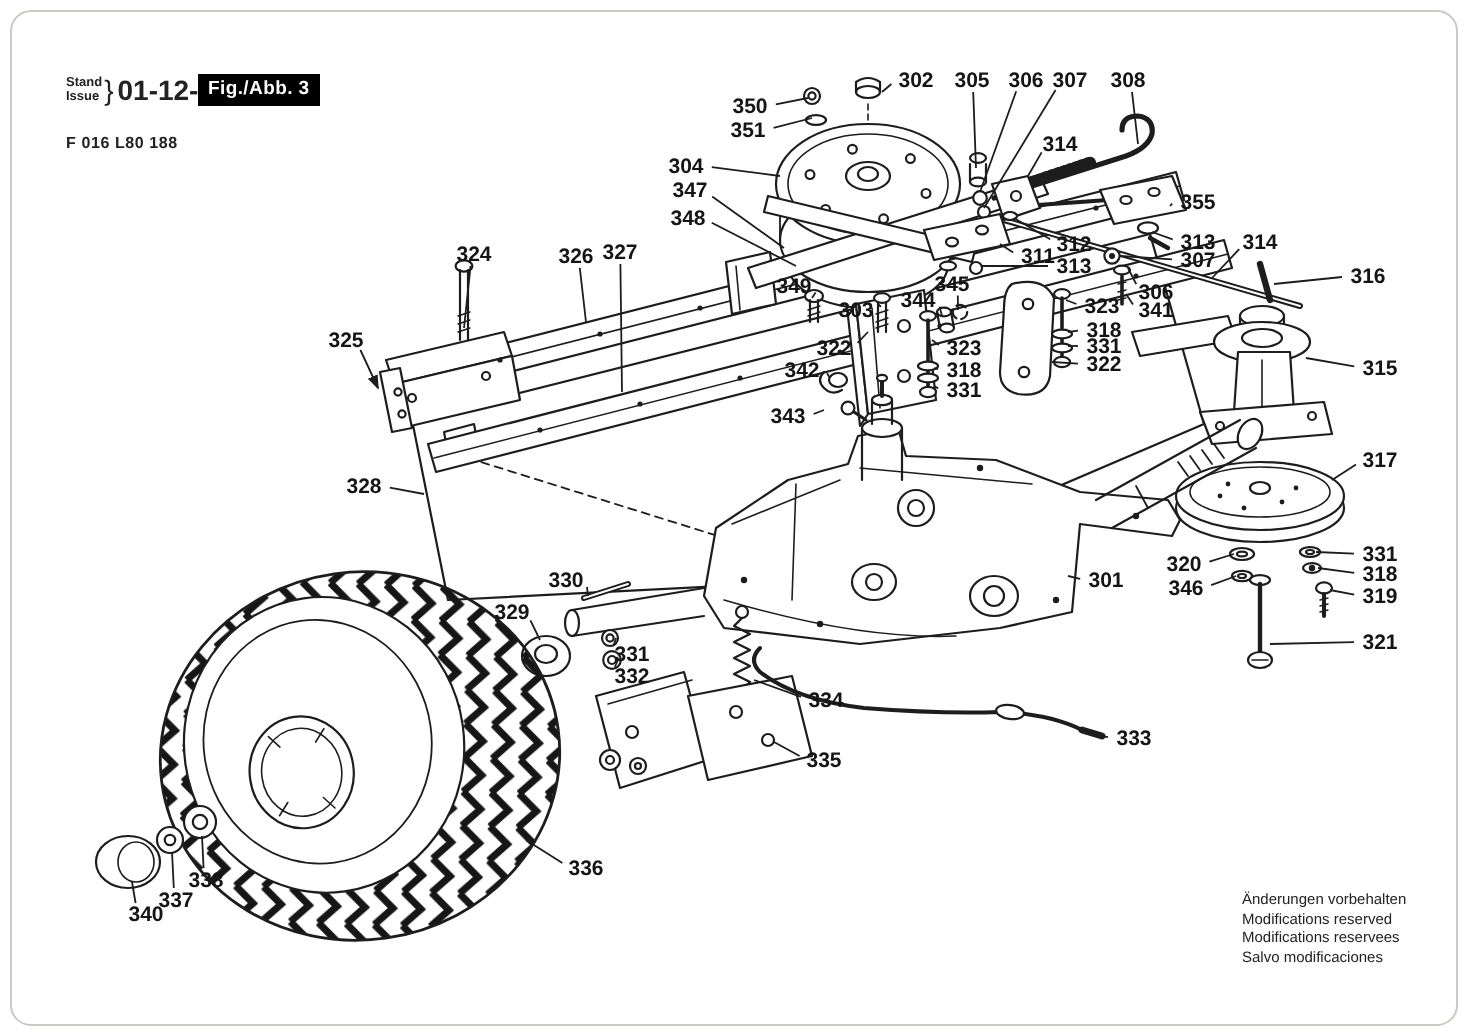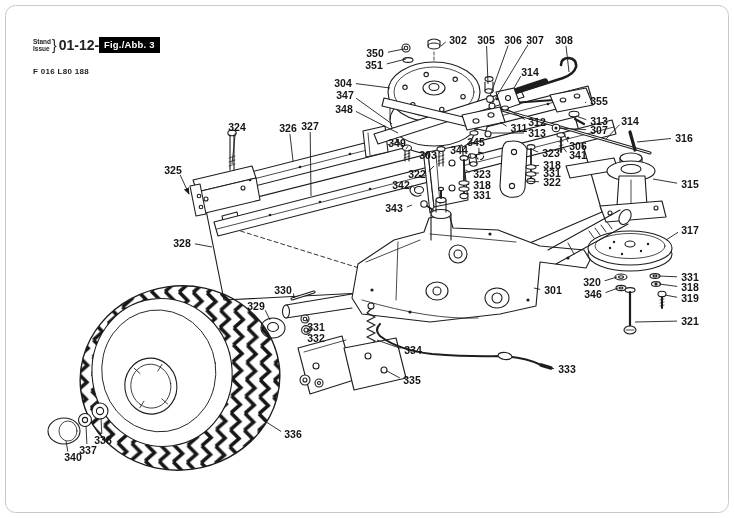--- a/index.html
+++ b/index.html
@@ -462,13 +462,19 @@
   <div class="hdr-issue">
     <span class="si">
       <span>Stand</span>
       <span>Issue</span>
     </span>
     <span class="brace">}</span>
     <span class="date">01-12-18</span>
   </div>
   <div class="badge">Fig./Abb. 3</div>
 
+  <div class="footer">
+    <div>Änderungen vorbehalten</div>
+    <div>Modifications reserved</div>
+    <div>Modifications reservees</div>
+    <div>Salvo modificaciones</div>
+  </div>
 </div>
 
 </body></html>

